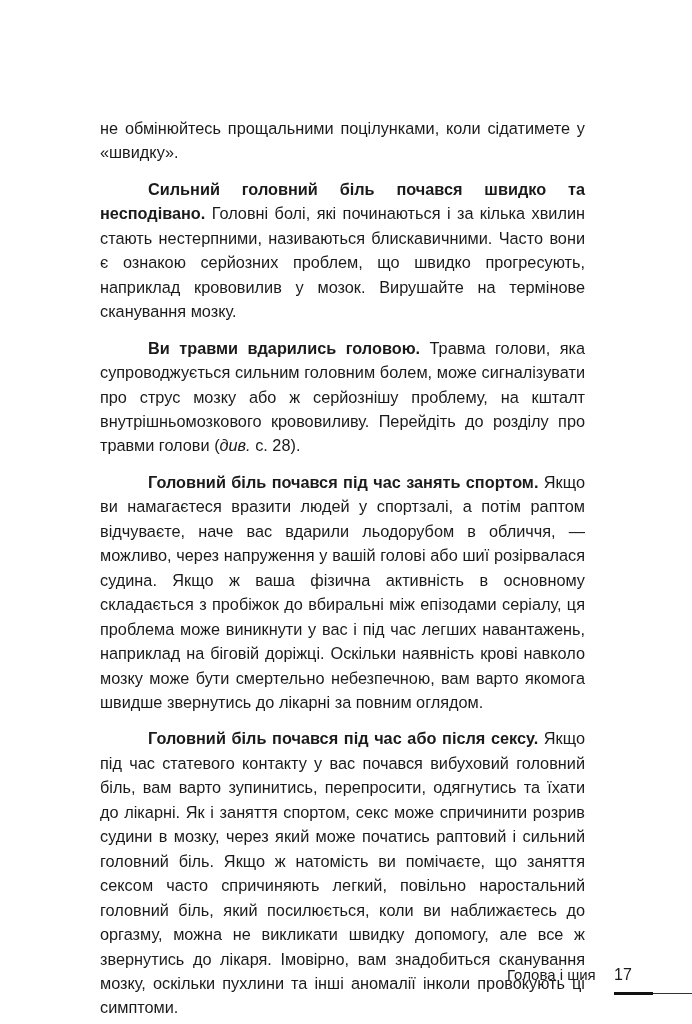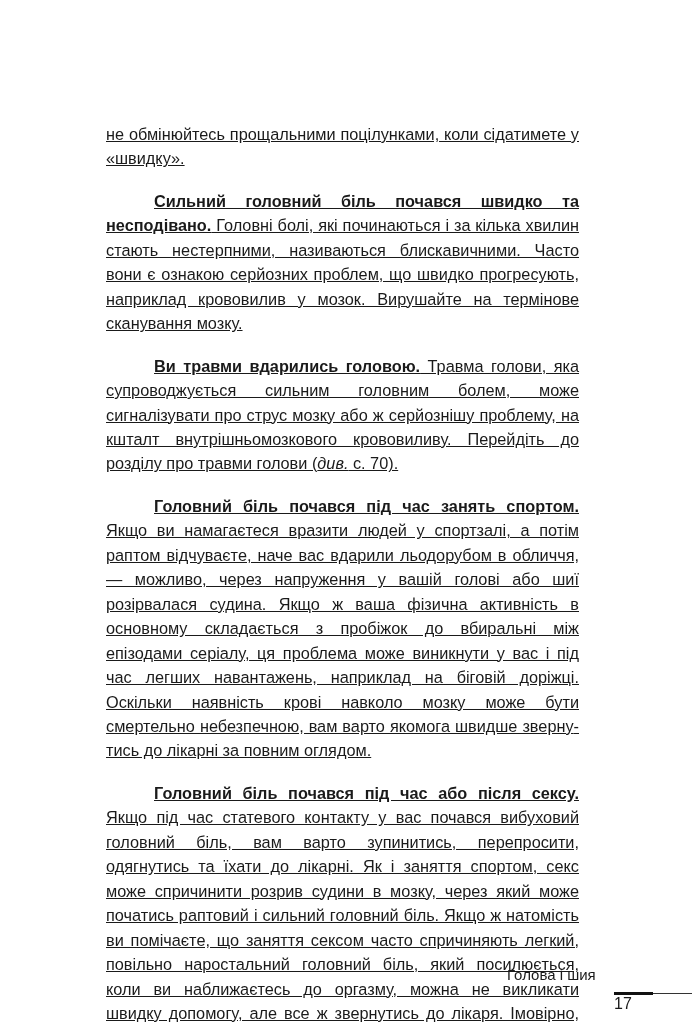--- a/index.html
+++ b/index.html
@@ -19,22 +19,21 @@
       position: absolute;
       left: 88px;
       top: 104px;
       width: 509px;
       font-size: 16.3px;
       line-height: 24.45px;
       text-align: justify;
       hyphens: manual;
     }
     .page-body p {
-      margin: 18px;
-      text-decoration: underline;
+      margin: 12px;
     }
     .page-body p.indent {
       text-indent: 48px;
     }
     .bold {
       font-weight: bold;
     }
     .ital {
       font-style: italic;
     }
@@ -43,21 +42,21 @@
       left: 507px;
       top: 965px;
       font-size: 15px;
       line-height: 20px;
       color: #1a1a1a;
       white-space: nowrap;
     }
     .footer-page {
       position: absolute;
       left: 614px;
-      top: 994px;
+      top: 965px;
       font-size: 16px;
       line-height: 20px;
       color: #1a1a1a;
       text-align: center;
     }
     .footer-bar-thick {
       position: absolute;
       left: 614px;
       top: 992px;
       width: 39px;
@@ -77,21 +76,21 @@
 <body>
 
 <main class="page-body">
   <p>
     <span>не обмінюйтесь прощальними поцілунками, коли сідатимете у «швидку».</span>
   </p>
   <p class="indent">
     <span class="bold">Сильний головний біль почався швидко та несподівано.</span><span> Головні болі, які починаються і за кілька хвилин стають нестерп­ними, називаються блискавичними. Часто вони є ознакою сер­йозних проблем, що швидко прогресують, наприклад кровови­лив у мозок. Вирушайте на термінове сканування мозку.</span>
   </p>
   <p class="indent">
-    <span class="bold">Ви травми вдарились головою.</span><span> Травма голови, яка супро­воджується сильним головним болем, може сигналізувати про струс мозку або ж серйознішу проблему, на кшталт внутріш­ньомозкового крововиливу. Перейдіть до розділу про травми голови (</span><span class="ital">див.</span><span> с. 70).</span>
+    <span class="bold">Ви травми вдарились головою.</span><span> Травма голови, яка супро­воджується сильним головним болем, може сигналізувати про струс мозку або ж серйознішу проблему, на кшталт внутріш­ньомозкового крововиливу. Перейдіть до розділу про травми голови (</span><span class="ital">див.</span><span> с. 28).</span>
   </p>
   <p class="indent">
     <span class="bold">Головний біль почався під час занять спортом.</span><span> Якщо ви намагаєтеся вразити людей у спортзалі, а потім раптом відчува­єте, наче вас вдарили льодорубом в обличчя, — можливо, через напруження у вашій голові або шиї розірвалася судина. Якщо ж ваша фізична активність в основному складається з пробіжок до вбиральні між епізодами серіалу, ця проблема може виник­нути у вас і під час легших навантажень, наприклад на біговій доріжці. Оскільки наявність крові навколо мозку може бути смертельно небезпечною, вам варто якомога швидше зверну­тись до лікарні за повним оглядом.</span>
   </p>
   <p class="indent">
     <span class="bold">Головний біль почався під час або після сексу.</span><span> Якщо під час статевого контакту у вас почався вибуховий головний біль, вам варто зупинитись, перепросити, одягнутись та їхати до лікарні. Як і заняття спортом, секс може спричинити розрив судини в мозку, через який може початись раптовий і силь­ний головний біль. Якщо ж натомість ви помічаєте, що занят­тя сексом часто спричиняють легкий, повільно наростальний головний біль, який  посилюється, коли ви наближаєтесь до оргазму, можна не викликати швидку допомогу, але все ж звернутись до лікаря. Імовірно, вам знадобиться сканування мозку, оскільки пухлини та інші аномалії інколи провокують ці симптоми.</span>
   </p>
 </main>
 
 <footer>

